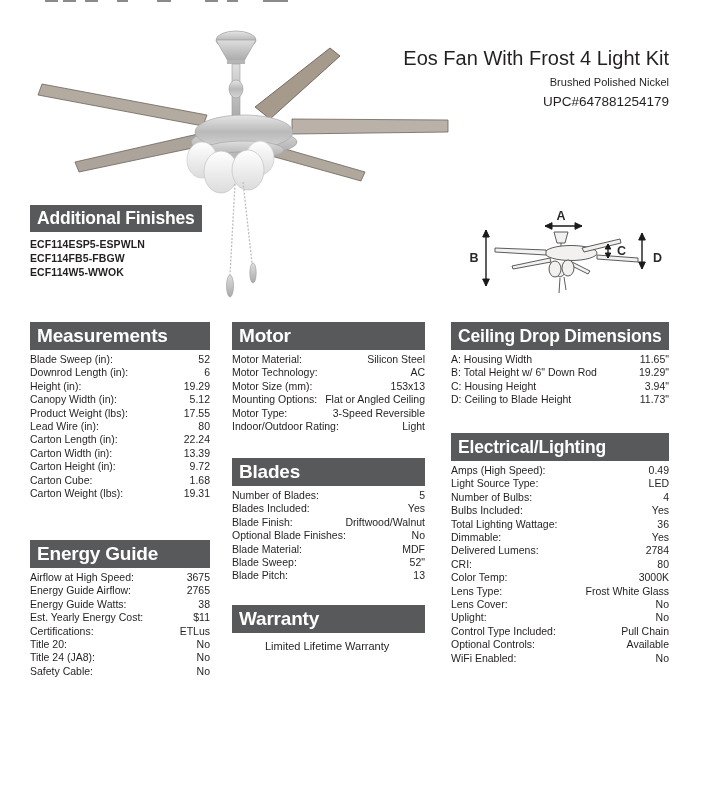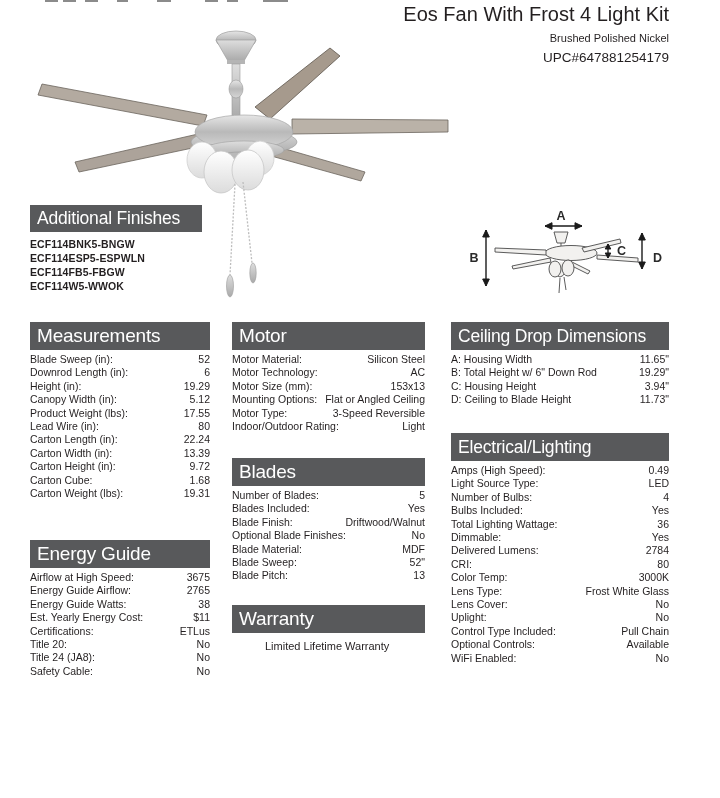--- a/index.html
+++ b/index.html
@@ -9,33 +9,33 @@
     font-family:"Liberation Sans", sans-serif;
     color:var(--text, #231f20);
   }
 
   
   .logo-remnant { position:absolute; top:0; left:0; height:3px; width:100%; }
   .logo-remnant span { position:absolute; top:0; height:2px; background:#8b8b8b; }
 
   
   .title-block { position:absolute; top:2px; right:51px; text-align:right; }
-  .title-main  { font-size:20px; line-height:25px; }
+  .title-main  { font-size:20px; line-height:25px;margin-top:44px; }
   .title-sub   { font-size:11px; line-height:22px; }
   .title-upc   { font-size:13.5px; line-height:18px; }
 
   
   .photo   { position:absolute; left:30px; top:22px; }
   .diagram { position:absolute; left:450px; top:192px; }
   .diagram text { font:600 12.5px "Liberation Sans", sans-serif; fill:#2a2a2a; }
 
   
   .spec { position:absolute; }
   .spec-header {
-    background:var(--header-bg, #58595b); color:#fff; font-weight:normal;
+    background:var(--header-bg, #58595b); color:#fff; font-weight:bold;
     font-size:19px; height:28px; line-height:28px; padding-left:7px;
     letter-spacing:-0.2px; white-space:nowrap; overflow:hidden;
   }
   .spec-header.hdr-sm { font-size:17.5px; }
   .spec-rows { margin-top:3px; }
   .spec-row {
     display:flex; justify-content:space-between; gap:4px;
     font-size:10.5px; line-height:13.4px; white-space:nowrap;
   }
   .spec-text { font-size:11px; line-height:14px; margin-top:6px;padding-left:33px; }
@@ -166,21 +166,20 @@
   <text x="111" y="28" text-anchor="middle">A</text>
   <text x="24" y="70" text-anchor="middle">B</text>
   <text x="167" y="63" text-anchor="start">C</text>
   <text x="203" y="70" text-anchor="start">D</text>
 </svg>
 
 <div class="finishes">
   <div class="spec-header hdr-sm">Additional Finishes</div>
   <div class="finish-items">
 
-      <div class="finish-item">ECF114BNK5-BNGW</div>
 
       <div class="finish-item">ECF114ESP5-ESPWLN</div>
 
       <div class="finish-item">ECF114FB5-FBGW</div>
 
       <div class="finish-item">ECF114W5-WWOK</div>
     </div>
 </div>
 
 <section class="spec" style="left:30px;top:322px;width:180px">

